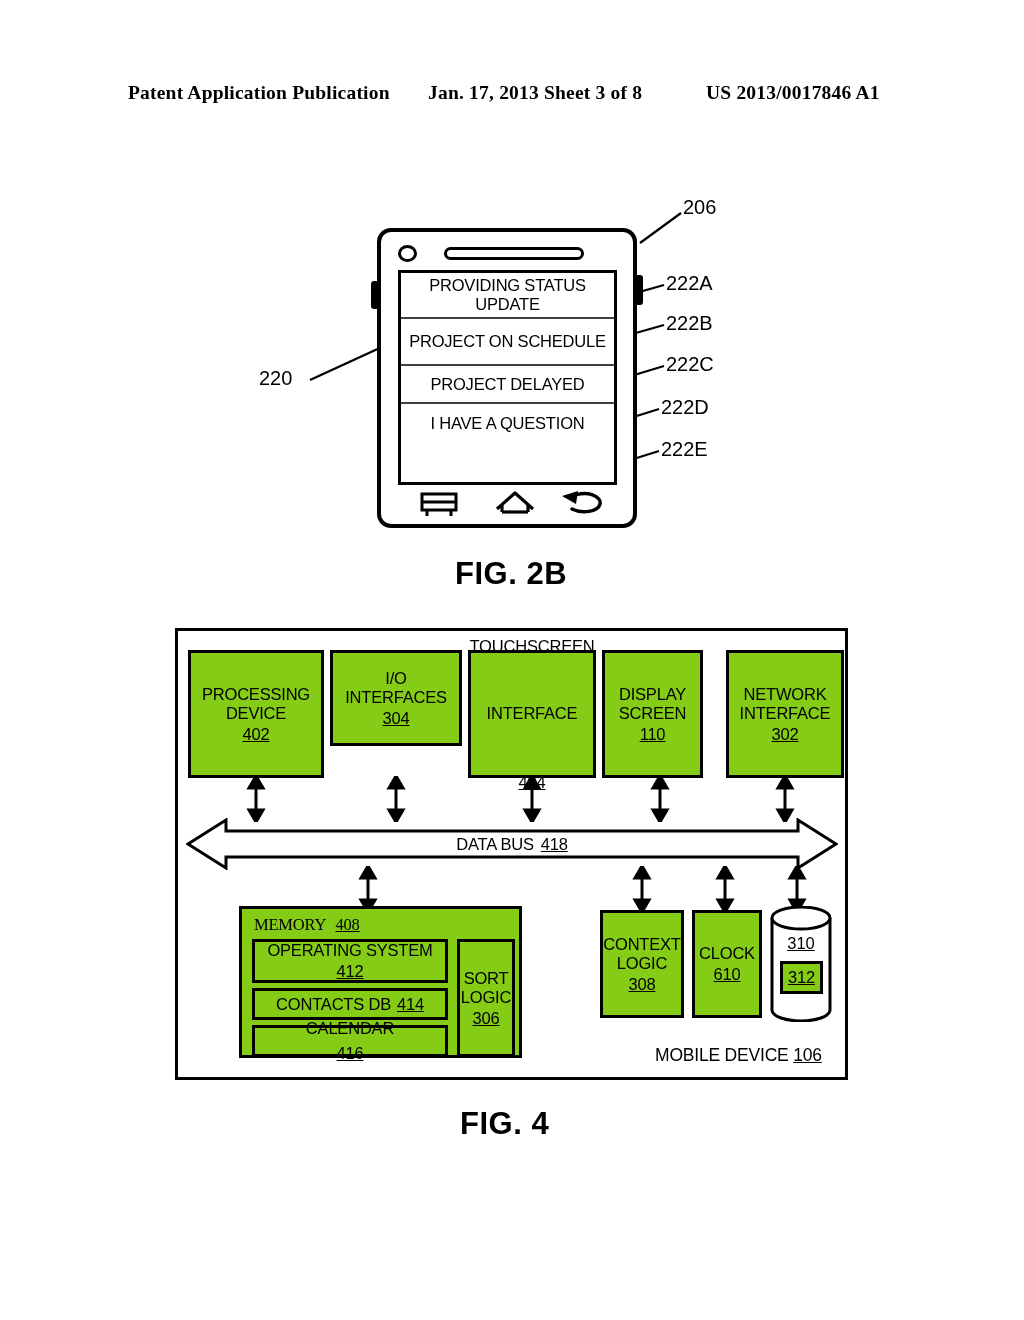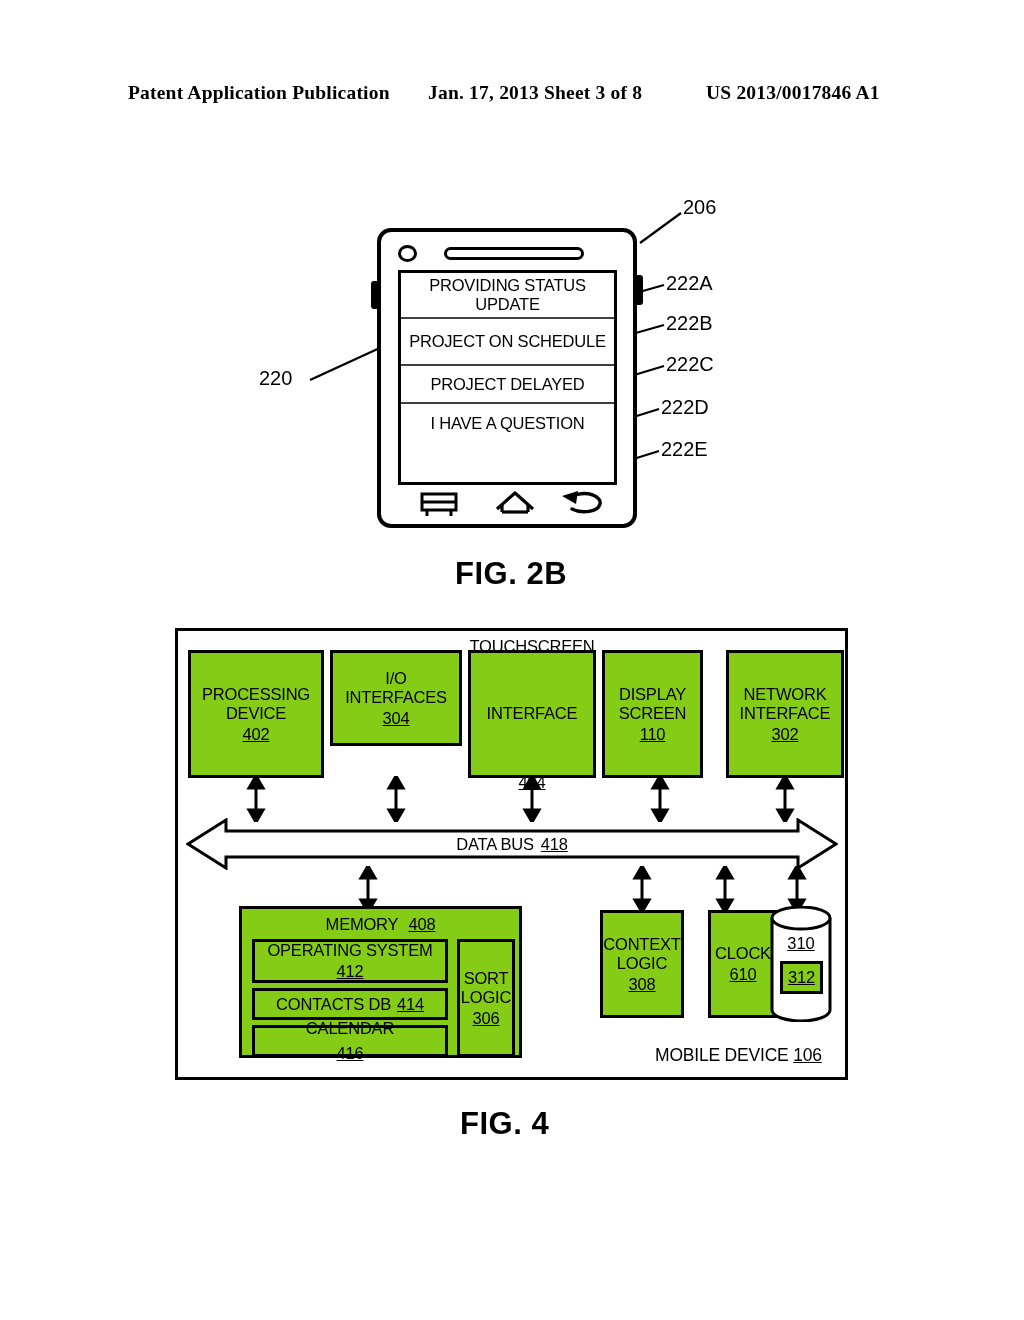--- a/index.html
+++ b/index.html
@@ -199,25 +199,26 @@
     top: 1045px;
     font-family: "Liberation Sans", sans-serif;
     font-size: 17.5px;
     letter-spacing: -0.2px;
     white-space: nowrap;
   }
 
   
   .mem-title {
     position: absolute;
-    left: 0; top: 6px;
+    left: 12px; top: 6px;
     width: 100%;
-    text-align: center;
+    text-align: left;
     font-size: 16.5px;
     letter-spacing: -0.2px;
+    font-family: Liberation Serif, serif;
   }
 </style>
 </head>
 <body>
 
 <div class="page-header">
   <span class="hdr-left">Patent Application Publication</span>
   <span class="hdr-mid">Jan. 17, 2013  Sheet 3 of 8</span>
   <span class="hdr-right">US 2013/0017846 A1</span>
 </div>
@@ -397,21 +398,21 @@
       <span class="num">306</span>
     </div>
   </div>
 
   <div class="blk" style="left:600px; top:910px; width:84px; height:108px;">
     <span>CONTEXT</span>
     <span>LOGIC</span>
     <span class="num">308</span>
   </div>
 
-  <div class="blk" style="left:692px; top:910px; width:70px; height:108px;margin-left:16px;">
+  <div class="blk" style="left:692px; top:910px; width:70px; height:108px;">
     <span>CLOCK</span>
     <span class="num">610</span>
   </div>
 
   <div class="abs" style="left:770px; top:906px; width:62px; height:116px;">
     <svg style="position:absolute;left:0;top:0;width:62px;height:116px;">
       <path d="M2 12 L2 104 A29 11 0 0 0 60 104 L60 12" fill="#fff" stroke="#000" stroke-width="3"></path>
       <ellipse cx="31" cy="12" rx="29" ry="11" fill="#fff" stroke="#000" stroke-width="3"></ellipse>
     </svg>
     <span class="ul abs" style="left:0; top:28px; width:62px; text-align:center; font-size:16.5px;">310</span>

